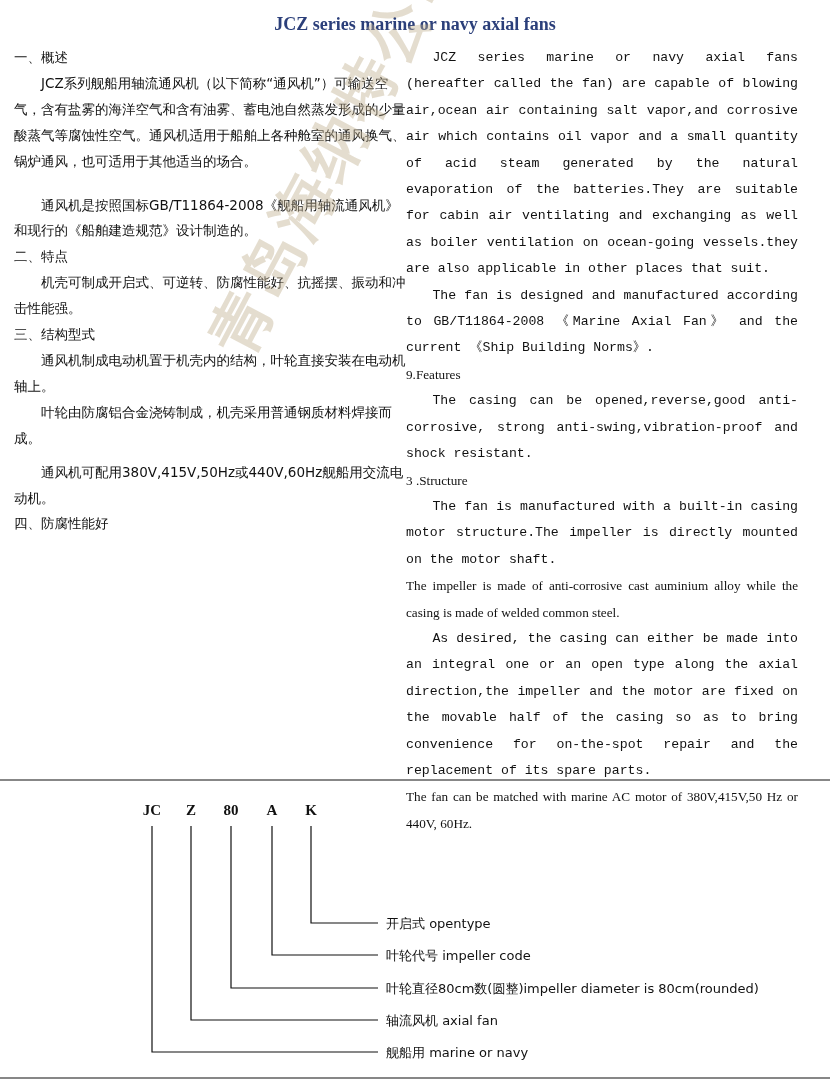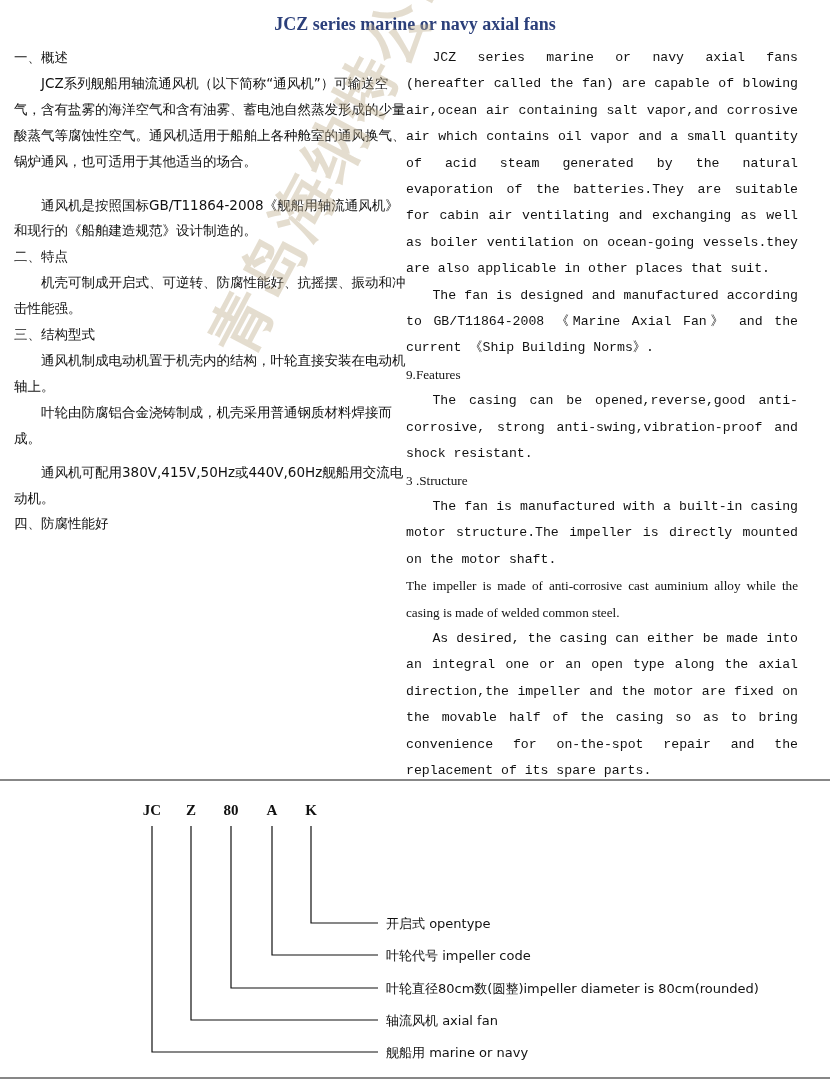--- a/index.html
+++ b/index.html
@@ -148,20 +148,21 @@
 
     <div class="col col-en">
       <p class="para-just">JCZ series marine or navy axial fans (hereafter called the fan) are capable of blowing air,ocean air containing salt vapor,and corrosive air which contains oil vapor and a small quantity of acid steam generated by the natural evaporation of the batteries.They are suitable for cabin air ventilating and exchanging as well as boiler ventilation on ocean-going vessels.they are also applicable in other places that suit.</p>
       <p class="para-just">The fan is designed and manufactured according to GB/T11864-2008 《Marine Axial Fan》 and the current 《Ship Building Norms》.</p>
       <div class="heading">9.Features</div>
       <p class="para-just">The casing can be opened,reverse,good anti-corrosive, strong anti-swing,vibration-proof and shock resistant.</p>
       <div class="heading">3 .Structure</div>
       <p class="para-just">The fan is manufactured with a built-in casing motor structure.The impeller is directly mounted on the motor shaft.</p>
       <p class="para-noind">The impeller is made of anti-corrosive cast auminium alloy while the casing is made of welded common steel.</p>
       <p class="para-just">As desired, the casing can either be made into an integral one or an open type along the axial direction,the impeller and the motor are fixed on the movable half of the casing so as to bring convenience for on-the-spot repair and the replacement of its spare parts.</p>
+      <p class="para-noind">The fan can be matched with marine AC motor of 380V,415V,50 Hz or 440V, 60Hz.</p>
     </div>
 
   </div>
 
   <div class="diagram">
     <svg width="830" height="317" viewBox="0 0 830 317" xmlns="http://www.w3.org/2000/svg">
 
       <line x1="0" y1="10" x2="830" y2="10" stroke="#111" stroke-width="1.2"></line>
 
       <line x1="0" y1="308" x2="830" y2="308" stroke="#111" stroke-width="1.2"></line>

